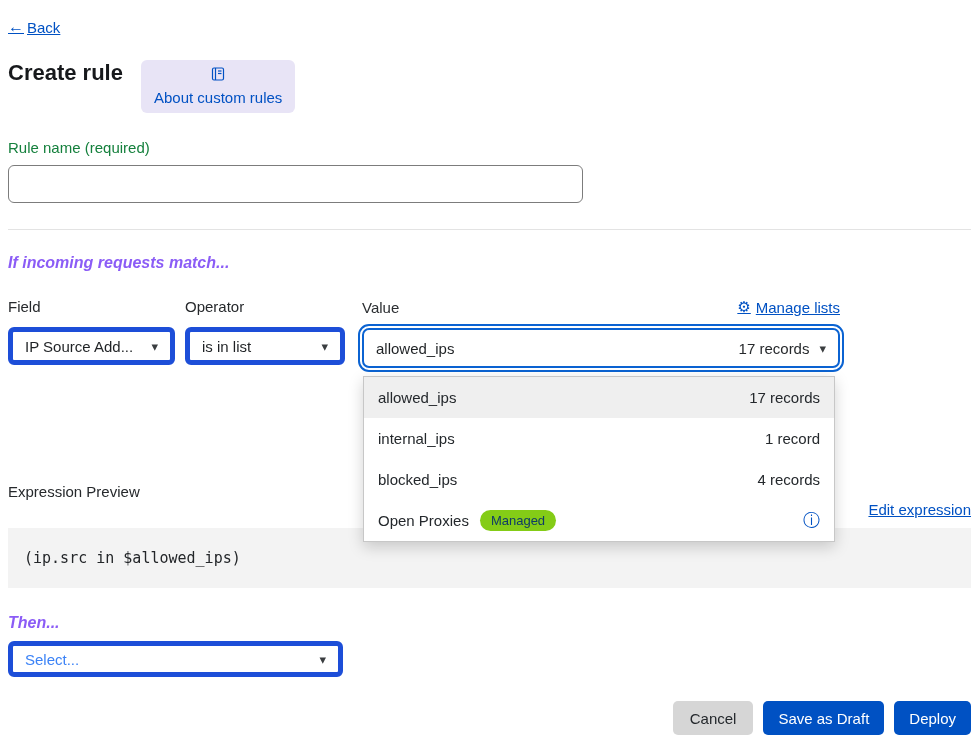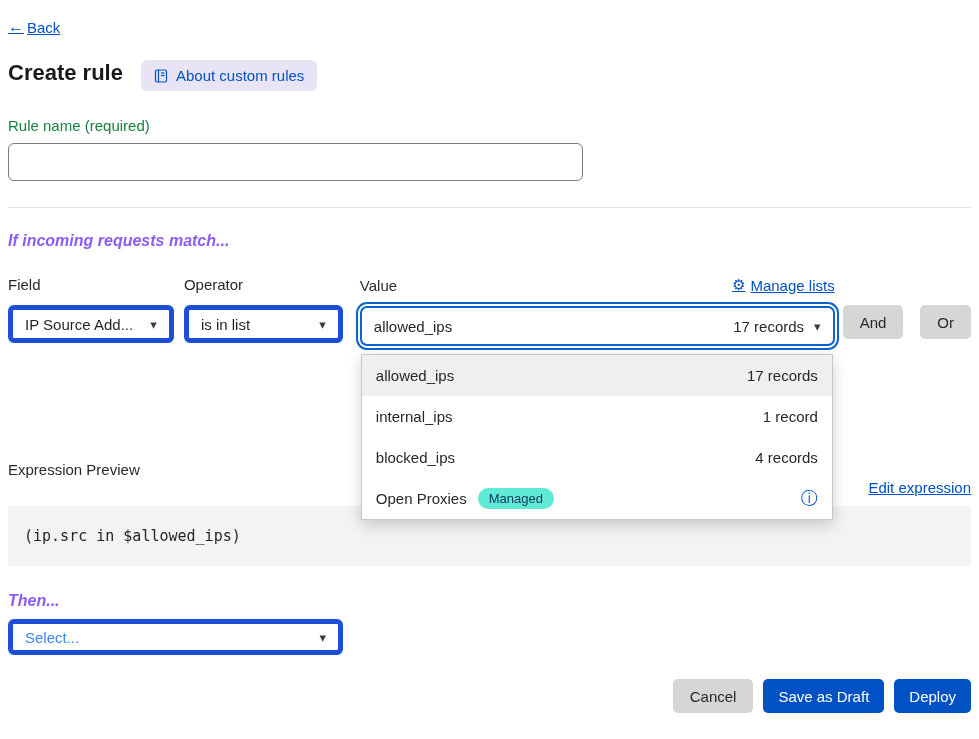--- a/index.html
+++ b/index.html
@@ -16,21 +16,21 @@
   a { color: #0051c3; cursor: pointer; }
   .back-link { display: inline-flex; align-items: center; gap: 3px; text-decoration: underline; font-size: 15px; }
   .back-arrow { text-decoration: none; font-size: 16px; }
 
   .title-row { display: flex; align-items: flex-start; gap: 18px; margin-top: 24px; }
   h1 { font-size: 22px; font-weight: 700; color: #17191c; }
   .about-badge {
     display: inline-flex; align-items: center; gap: 8px;
     background: #e8e4f6; color: #0051c3;
     padding: 7px 13px; border-radius: 6px; font-size: 15px;
-    text-decoration: none; cursor: pointer;
+    text-decoration: none; cursor: pointer; flex-direction: column;
   }
 
   .form-label { display: block; font-size: 15px; color: #15803d; }
   .rule-name-block { margin-top: 26px; }
   .text-input {
     display: block; width: 575px; height: 38px; margin-top: 9px;
     border: 1px solid #7c7c7c; border-radius: 6px;
     padding: 0 12px; font-size: 15px; font-family: inherit; color: #222;
   }
   .help-text { margin-top: 10px; color: #3a3d41; }
@@ -74,21 +74,21 @@
     background: #fff; border: 1px solid #c7c7c7;
     box-shadow: 0 5px 14px rgba(0,0,0,.18); z-index: 20;
   }
   .menu-item {
     height: 41px; display: flex; align-items: center; justify-content: space-between;
     padding: 0 14px; font-size: 15px; color: #24282c; cursor: pointer;
   }
   .menu-item.selected { background: #efefef; }
   .menu-item-left { display: flex; align-items: center; }
   .badge-managed {
-    background: #5eead4; color: #0f3a67; border-radius: 11px;
+    background: #84cc16; color: #0f3a67; border-radius: 11px;
     padding: 3px 11px; font-size: 13px; margin-left: 11px;
   }
   .info-glyph { color: #0051c3; font-size: 17px; line-height: 1; cursor: pointer; }
 
   .expr-row { display: flex; justify-content: space-between; align-items: center; margin-top: 96px; }
   .expr-label { color: #26292c; }
   .edit-link { text-decoration: underline; margin-top: 37px; }
   .code-block {
     margin-top: 10px; background: #f3f3f3; height: 60px;
     display: flex; align-items: center; padding: 0 16px;
@@ -188,24 +188,20 @@
         <div class="menu-item">
           <span class="menu-item-left">
             <span>Open Proxies</span>
             <span class="badge-managed">Managed</span>
           </span>
           <span class="info-glyph">ⓘ</span>
         </div>
       </div>
     </div>
 
-    <div class="andor-col">
-      <button class="gray-btn">And</button>
-      <button class="gray-btn or-btn">Or</button>
-    </div>
 
   </div>
 
   <div class="expr-row">
     <span class="expr-label">Expression Preview</span>
     <a class="edit-link">Edit expression</a>
   </div>
   <div class="code-block">(ip.src in $allowed_ips)</div>
 
   <h2 class="section-heading then-heading">Then...</h2>

